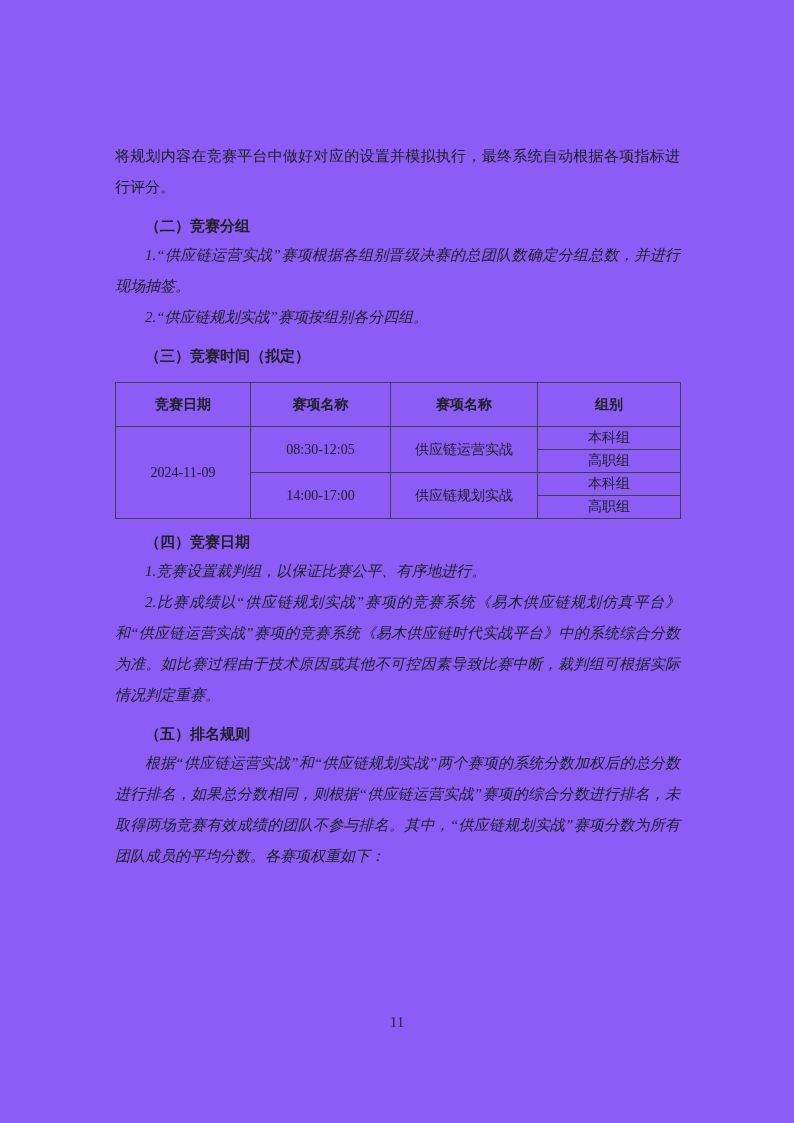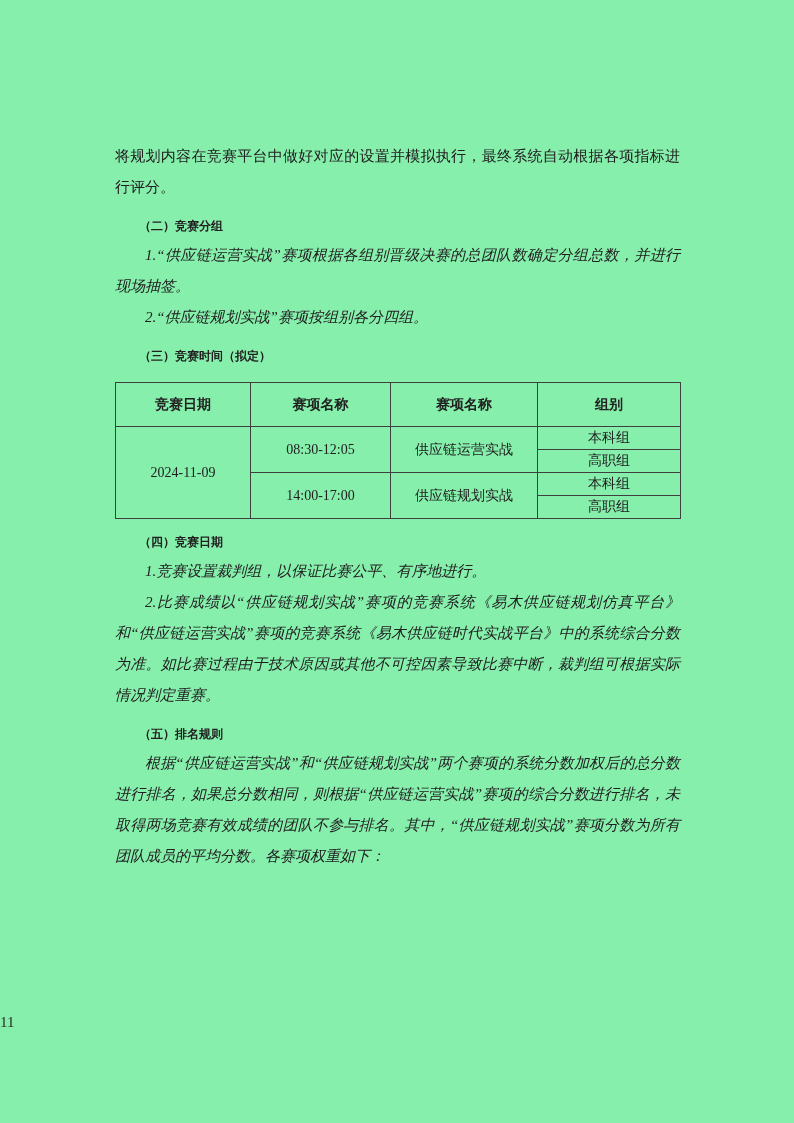--- a/index.html
+++ b/index.html
@@ -1,39 +1,39 @@
 <!DOCTYPE html>
 <html><head>
 <meta charset="utf-8">
 <style>
   html, body { margin: 0; padding: 0; background: #ffffff; }
   .page {
     position: relative;
     width: 794px;
     height: 1123px;
-    background: #86efac;
+    background: #8b5cf6;
     font-family: "Liberation Serif", "DejaVu Serif", serif;
     color: #212121;
     overflow: hidden;
   }
   .content {
     position: absolute;
     left: 115px;
     top: 141px;
     width: 565px;
     font-size: 15px;
     line-height: 31px;
     text-align: justify;
   }
   .para { margin: 0; }
   .indent { text-indent: 2em; font-style: italic; }
   .section-heading {
     margin: 8px 0 -2px 0;
     font-weight: bold;
-    font-size: 12px;
+    font-size: 15px;
     line-height: 31px;
     text-indent: 2em;
     text-align: left;
   }
   table {
     border-collapse: collapse;
     table-layout: fixed;
     width: 565px;
   }
   th, td {
@@ -51,20 +51,21 @@
   .schedule-table tr.head-row { height: 44px; }
   .weight-table { margin-top: -4px; }
   .weight-table tr { height: 30px; }
   .weight-table tr.head-row { height: 29px; }
   .bold-cell { font-weight: bold; }
   .page-number {
     position: absolute;
     top: 1014px;
     left: 0;
     width: 100%;
+    text-align: center;
     font-size: 15px;
     color: #2a2a2a;
   }
 </style>
 </head>
 <body>
 
 <div class="page">
   <div class="content">
 

